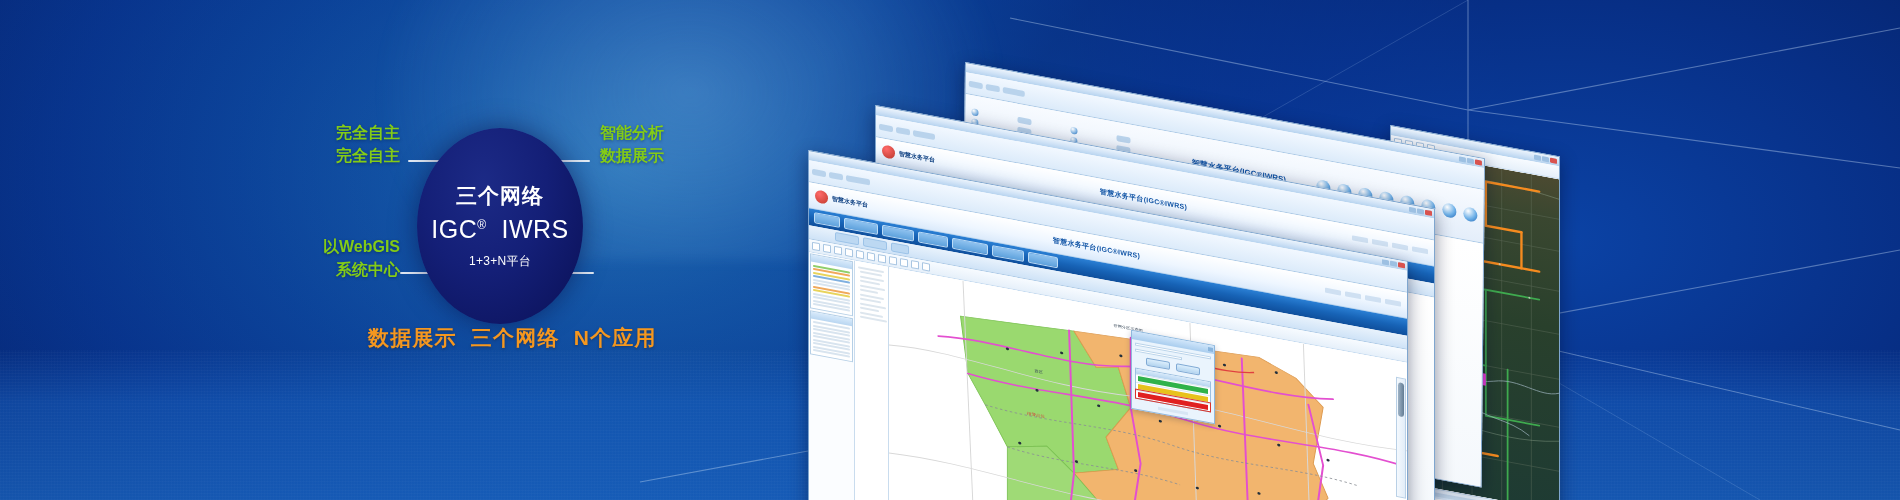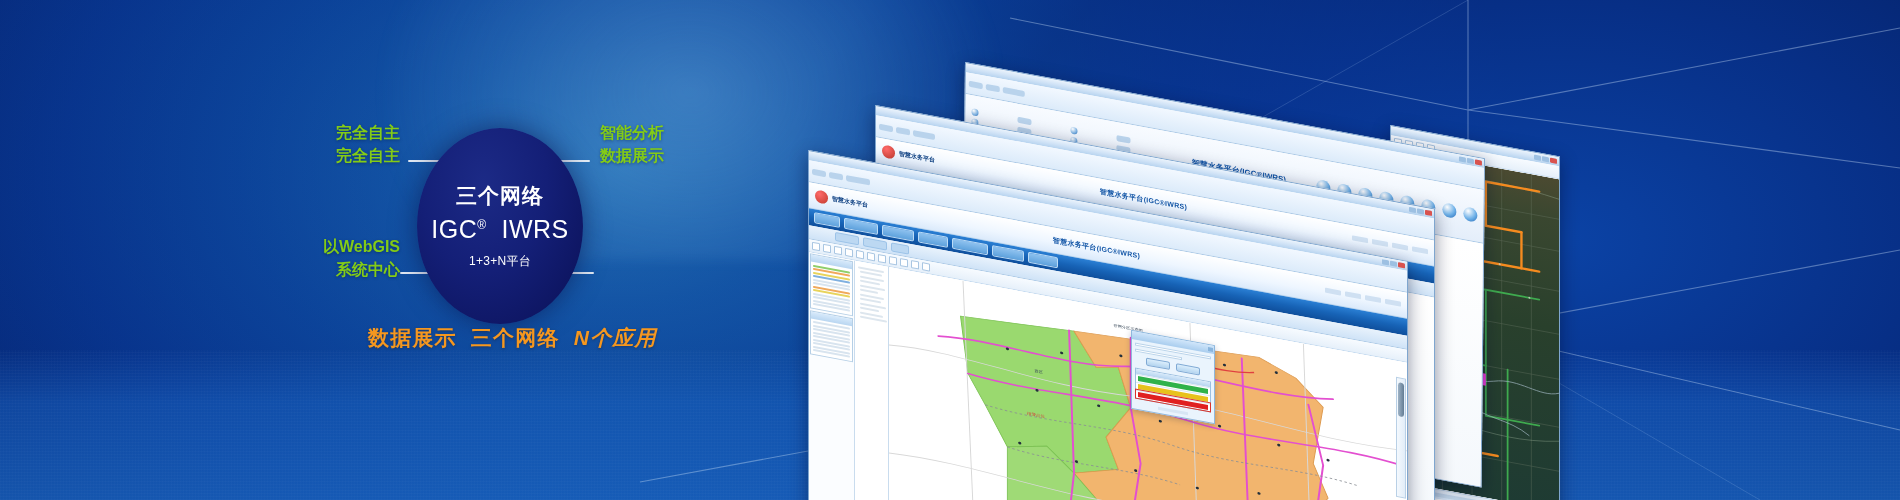--- a/index.html
+++ b/index.html
@@ -68,21 +68,21 @@
   .con-bl{left:400px;top:272px;width:78px;}
   .con-tr{left:528px;top:160px;width:62px;}
   .con-br{left:522px;top:272px;width:72px;}
 
   .tagline{
     position:absolute;left:368px;top:324px;
     color:#f5971f;font-size:21px;font-weight:700;letter-spacing:1.2px;white-space:nowrap;
     text-shadow:0 1px 3px rgba(40,20,0,.35);
   }
   .tagline span{margin-right:14px;}
-  .tagline span:last-child{margin-right:8px;font-style:italic;}
+  .tagline span:last-child{margin-right:8px;}
 
   
   .windows{position:absolute;left:760px;top:0;width:1140px;height:500px;}
   .win{
     position:absolute;background:#fdfdfd;
     border:1px solid #7fa6cf;
     box-shadow:0 5px 18px rgba(0,10,45,.45);
     overflow:hidden;
   }
   .win-title{

